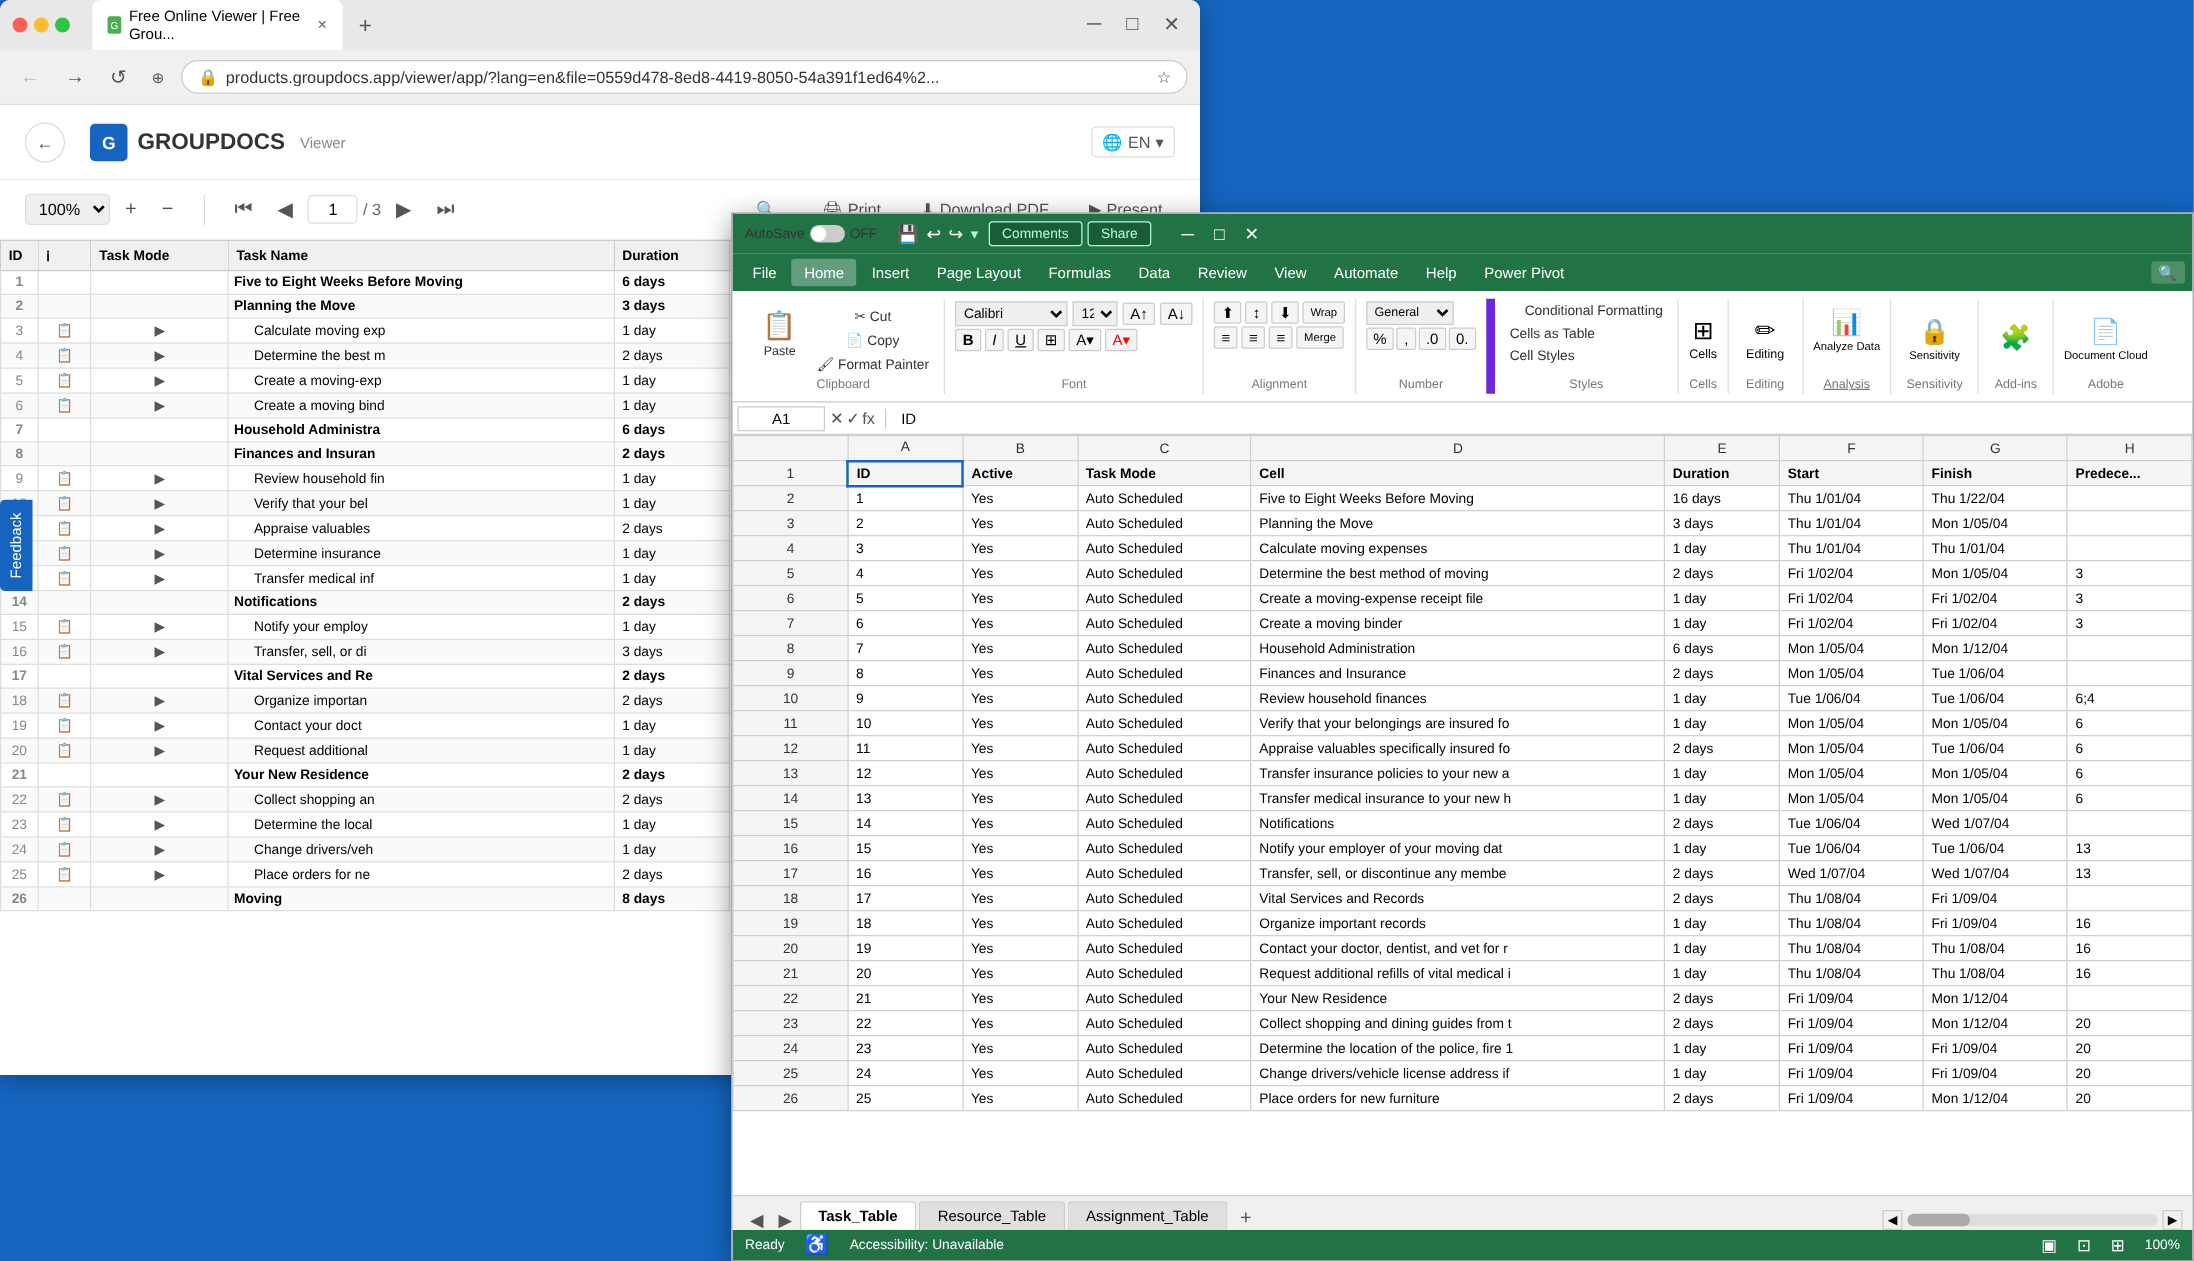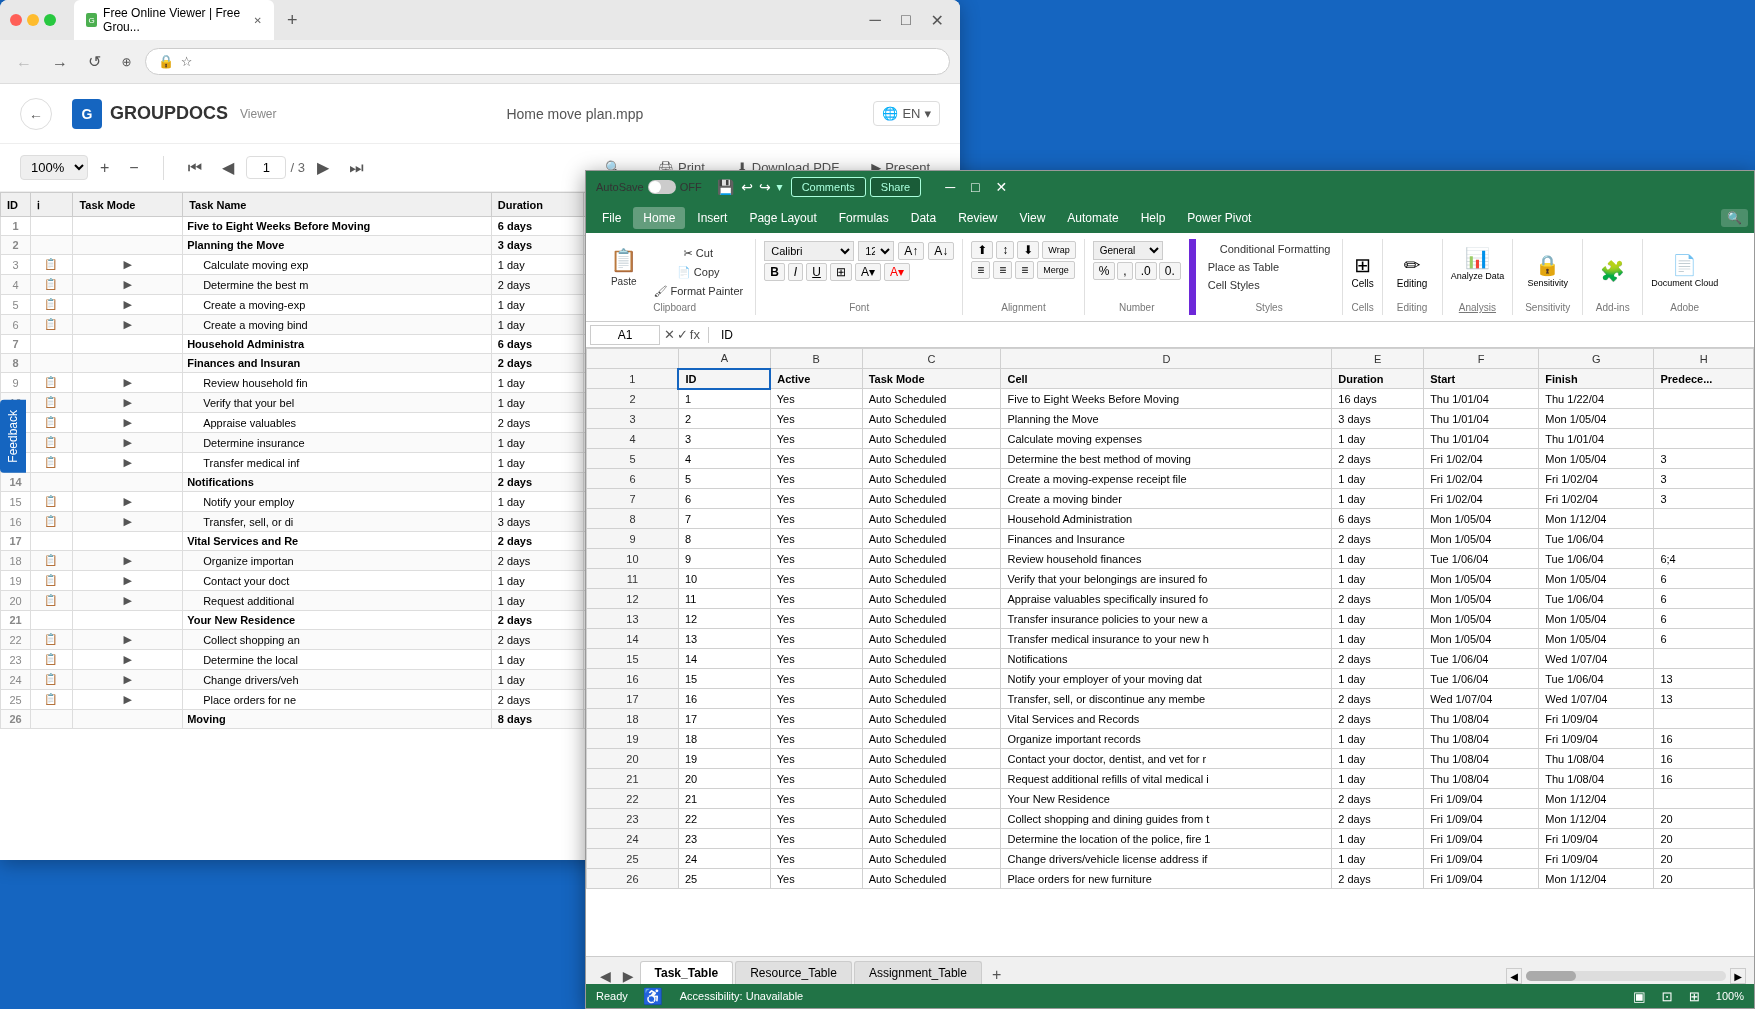--- a/index.html
+++ b/index.html
@@ -400,32 +400,32 @@
     </div>
   </div>
 
   <div class="browser-nav">
     <button class="nav-btn disabled">←</button>
     <button class="nav-btn">→</button>
     <button class="nav-btn">↺</button>
     <button class="nav-btn" style="font-size:12px;">⊕</button>
     <div class="address-bar">
       <span>🔒</span>
+      <span class="address-text">products.groupdocs.app/viewer/app/?lang=en&amp;file=0559d478-8ed8-4419-8050-54a391f1ed64%2...</span>
       <span style="color:#555;">☆</span>
     </div>
   </div>
 
   <div class="groupdocs-header">
     <button class="back-btn">←</button>
     <div class="gd-logo">
       <div class="gd-logo-icon">G</div>
       <span class="gd-title">GROUPDOCS</span>
       <span class="gd-subtitle">Viewer</span>
     </div>
-    <span class="gd-filename">Home move plan.mpp</span>
     <div class="gd-lang">
       <span>🌐</span>
       <span>EN</span>
       <span>▾</span>
     </div>
   </div>
 
   <div class="viewer-toolbar">
     <div class="zoom-control">
       <select class="zoom-select">
@@ -862,21 +862,21 @@
             <button class="fmt-btn">.0</button>
             <button class="fmt-btn">0.</button>
           </div>
         </div>
         <span style="font-size:10px;color:#777;margin-top:2px;text-align:center;">Number</span>
       </div>
 
       <div style="display:flex;flex-direction:column;border-right:1px solid #e0e0e0;padding:2px 8px;min-width:140px;">
         <div style="display:flex;flex-direction:column;gap:2px;flex:1;">
           <button class="ribbon-btn-sm" style="text-align:center;margin-left:12px;">Conditional Formatting</button>
-          <button class="ribbon-btn-sm" style="text-align:left;">Place as Table</button>
+          <button class="ribbon-btn-sm" style="text-align:left;">Cells as Table</button>
           <button class="ribbon-btn-sm" style="text-align:left;">Cell Styles</button>
         </div>
         <span style="font-size:10px;color:#777;margin-top:2px;text-align:center;">Styles</span>
       </div>
 
       <div style="display:flex;flex-direction:column;border-right:1px solid #e0e0e0;padding:2px 8px;">
         <div style="display:flex;gap:4px;flex:1;align-items:center;">
           <div style="display:flex;flex-direction:column;align-items:center;gap:1px;">
             <span style="font-size:20px;">⊞</span>
             <span style="font-size:10px;">Cells</span>

